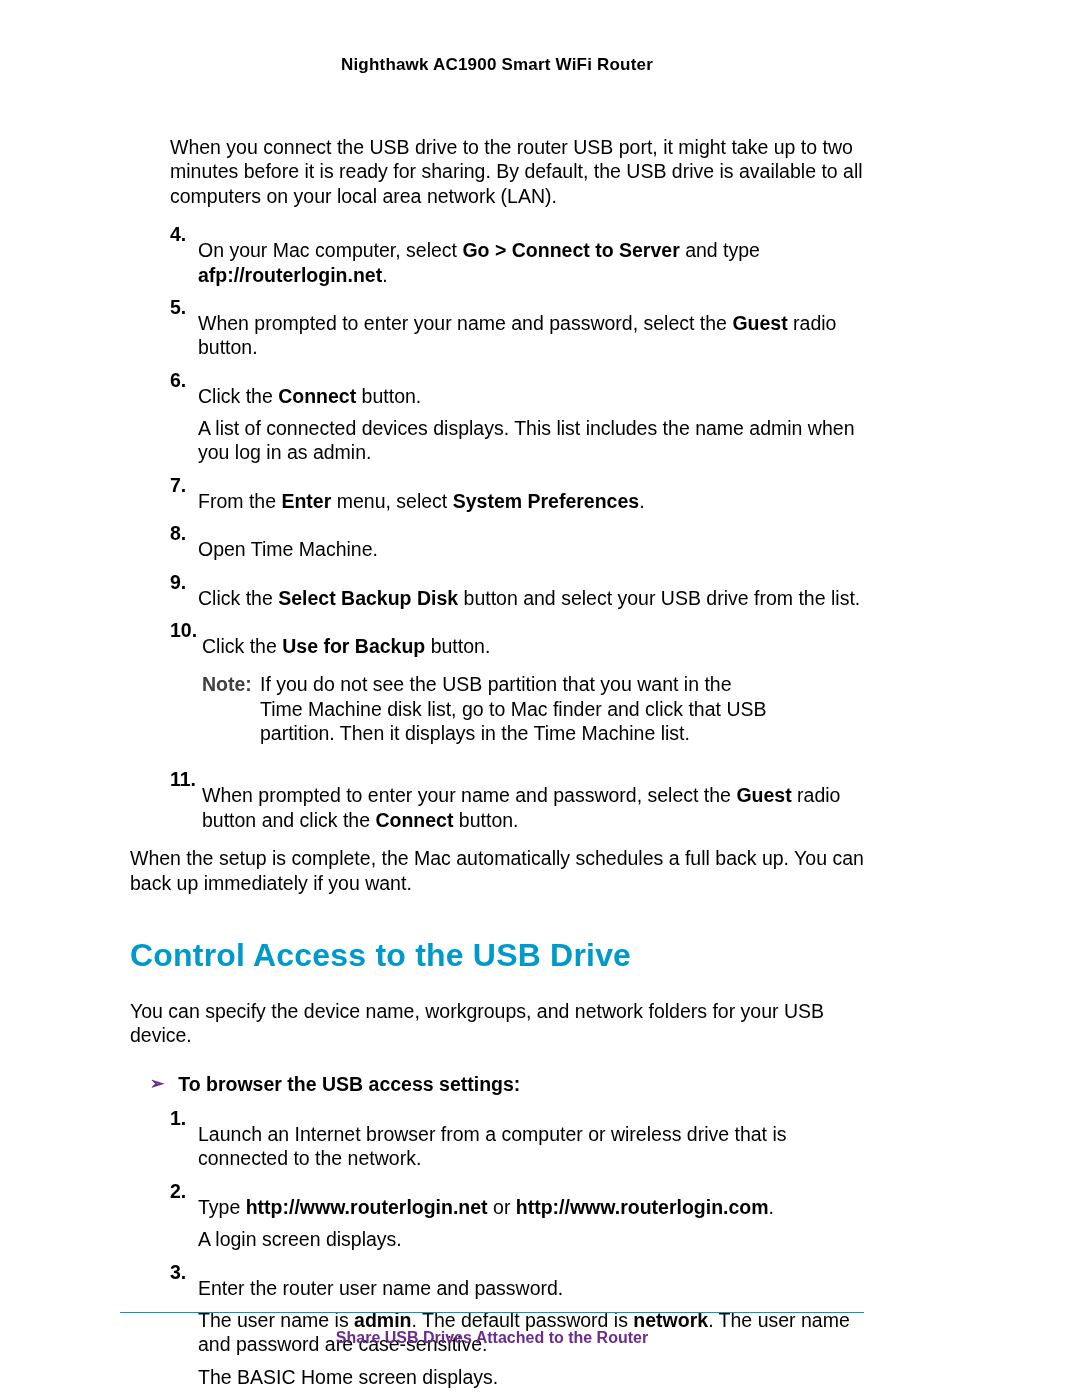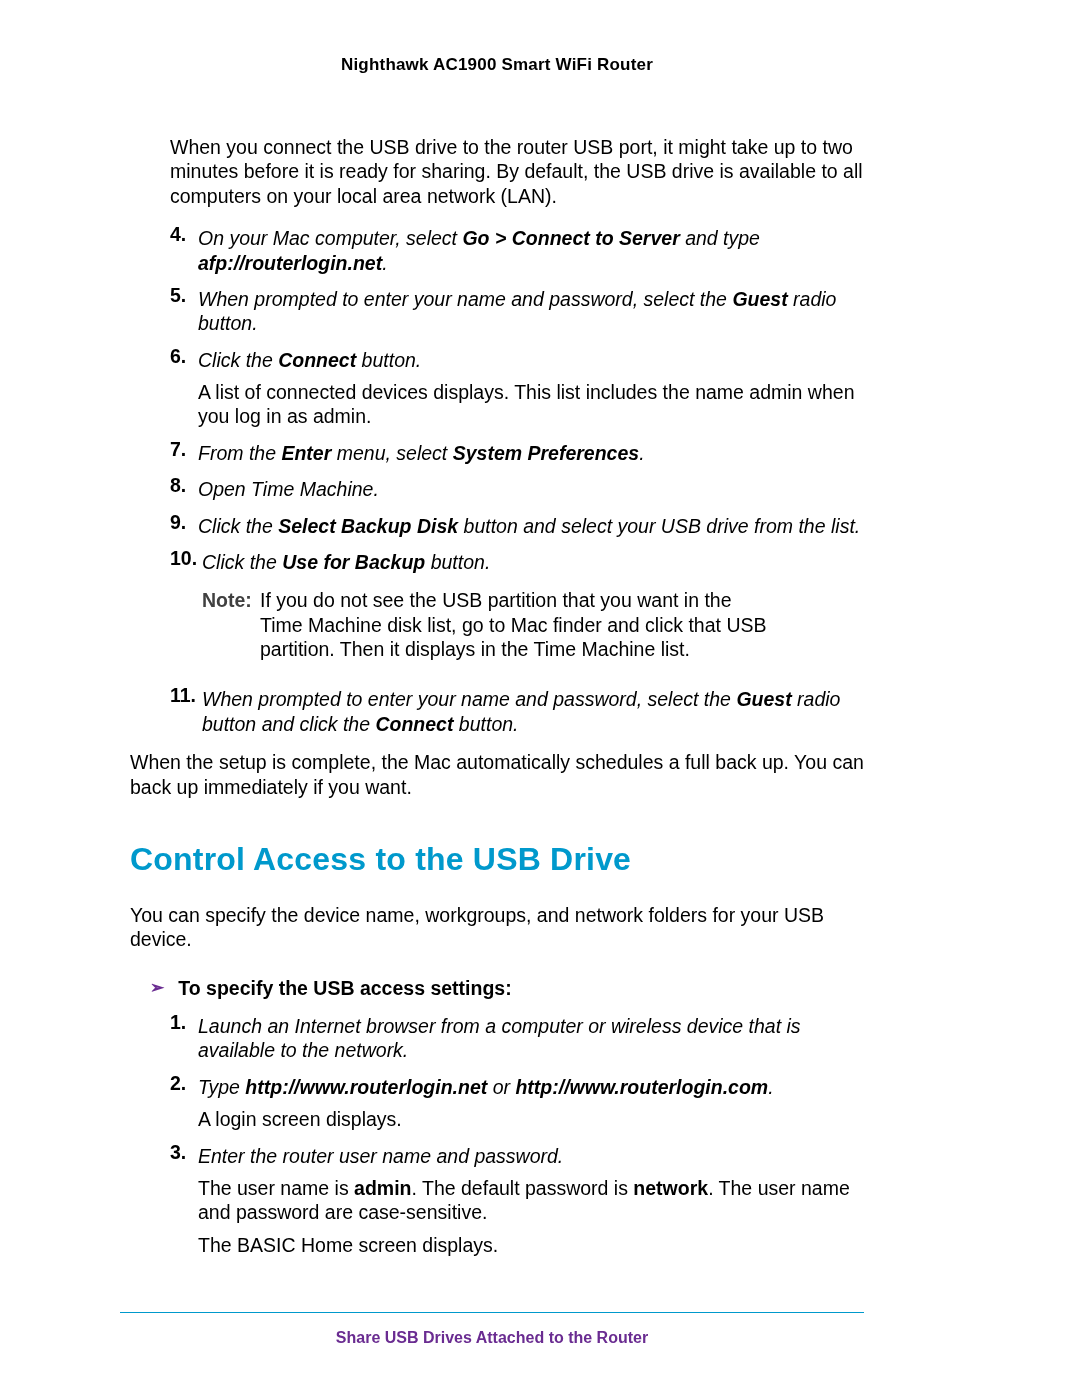--- a/index.html
+++ b/index.html
@@ -60,22 +60,21 @@
     min-width: 32px;
     flex-shrink: 0;
   }
   .step-body {
     flex: 1;
   }
   .step-body p {
     margin: 8px 0 0 0;
   }
   .step-body p:first-child {
-    margin-top: 4px;
-    font-style: italic;
+    margin-top: 16px;
   }
   .note-block {
     margin: 14px 0 14px 0;
     display: flex;
   }
   .note-label {
     font-weight: bold;
     color: #404040;
     min-width: 58px;
     flex-shrink: 0;
@@ -201,28 +200,28 @@
       </ol>
 
     <p class="conclude">When the setup is complete, the Mac automatically schedules a full back up. You can back up immediately if you want.</p>
 
     <h2 class="section-heading">Control Access to the USB Drive</h2>
 
     <p class="intro">You can specify the device name, workgroups, and network folders for your USB device.</p>
 
     <div class="task-heading">
       <span class="arrow">➢</span>
-      <span>To specify the USB access settings:</span>
+      <span>To browser the USB access settings:</span>
     </div>
 
     <ol class="steps" id="steps-b">
         <li>
           <span class="num">1.</span>
           <div class="step-body">
-            <p>Launch an Internet browser from a computer or wireless device that is available to the network.</p>
+            <p>Launch an Internet browser from a computer or wireless drive that is connected to the network.</p>
           </div>
         </li>
         <li>
           <span class="num">2.</span>
           <div class="step-body">
             <p>Type <b>http://www.routerlogin.net</b> or <b>http://www.routerlogin.com</b>.</p>
             <p>A login screen displays.</p>
           </div>
         </li>
         <li>

